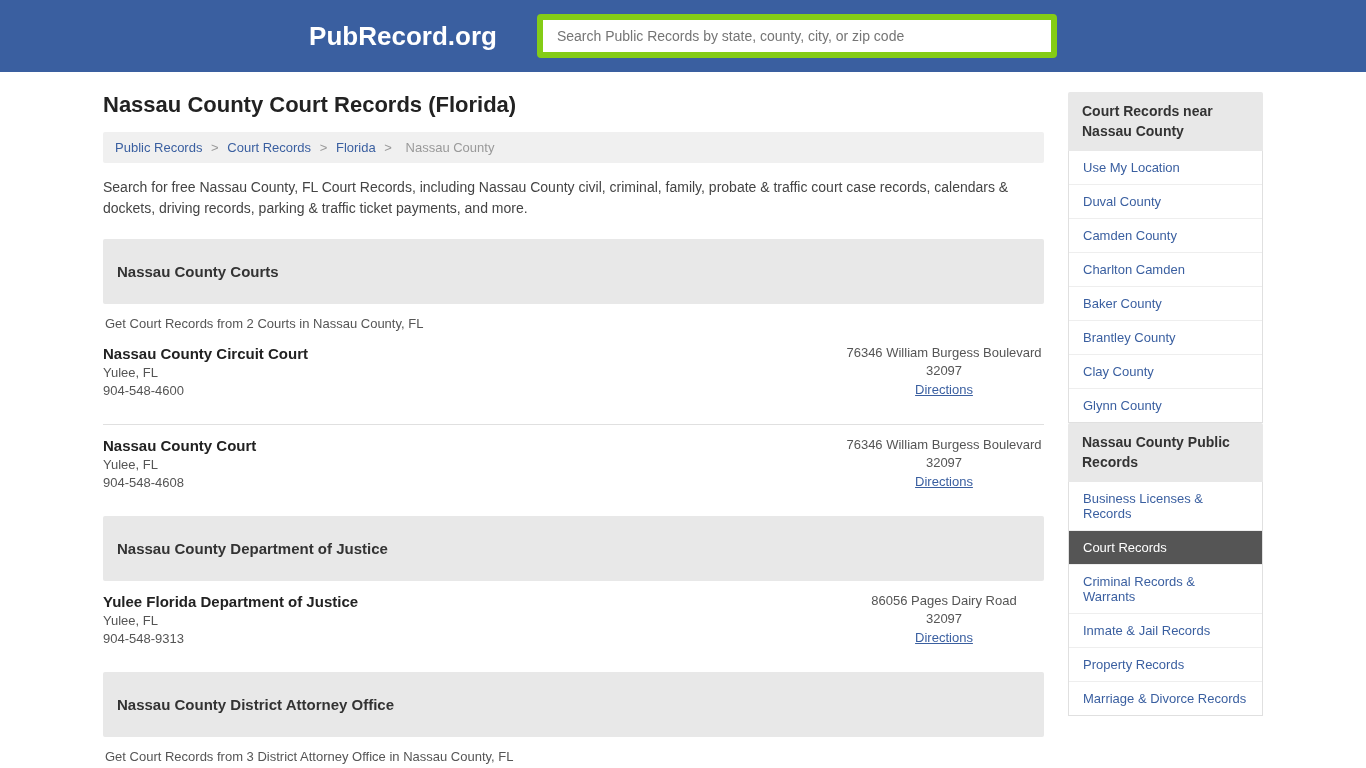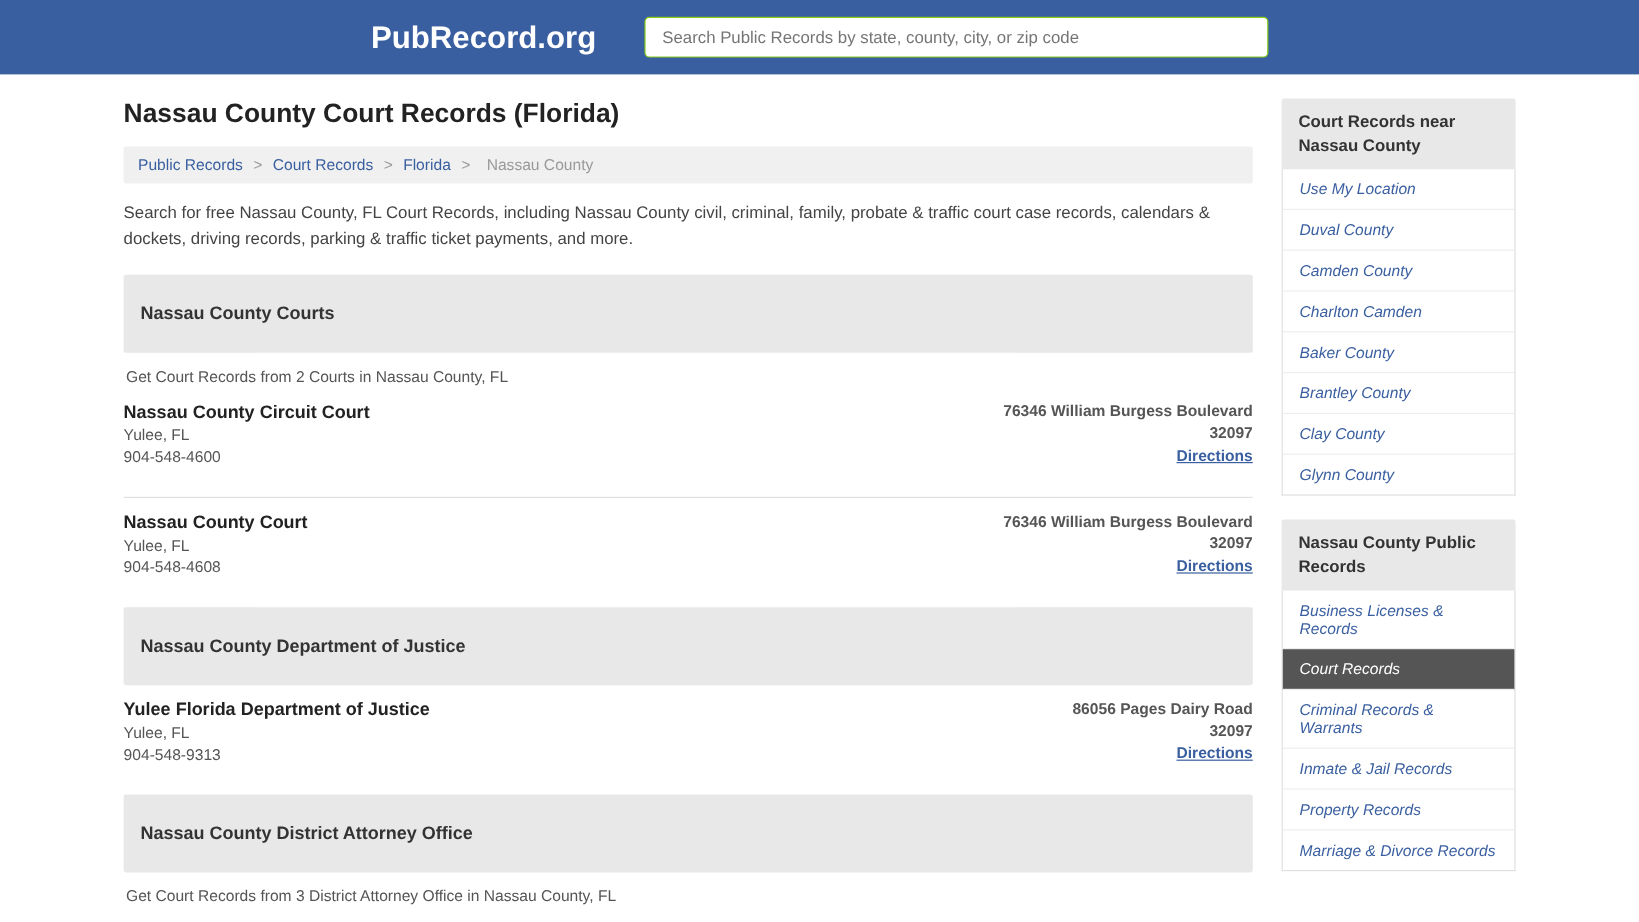--- a/index.html
+++ b/index.html
@@ -16,21 +16,21 @@
     }
     #header .logo {
       color: #fff;
       font-size: 26px;
       font-weight: bold;
       white-space: nowrap;
     }
     #header .search-bar {
       width: 520px;
       padding: 8px 14px;
-      border: 1px solid #84cc16;
+      border: 6px solid #84cc16;
       border-radius: 4px;
       font-size: 14px;
       color: #555;
       outline: none;
     }
 
     
     #main-container {
       max-width: 1200px;
       margin: 0 auto;
@@ -112,23 +112,22 @@
     .court-entry .left .city {
       font-size: 13px;
       color: #555;
       margin-bottom: 3px;
     }
     .court-entry .left .phone {
       font-size: 13px;
       color: #555;
     }
     .court-entry .right {
-      text-align: right;
+      text-align: center;
       min-width: 200px;
-      font-weight: bold;
     }
     .court-entry .right .address-line {
       font-size: 13px;
       color: #555;
       margin-bottom: 3px;
     }
     .court-entry .right .directions-link {
       color: #3a5fa0;
       text-decoration: underline;
       font-size: 13px;
@@ -155,22 +154,20 @@
       font-size: 14px;
       line-height: 1.4;
       margin-bottom: 0;
       border-radius: 2px 2px 0 0;
     }
 
     .sidebar-list {
       list-style: none;
       border: 1px solid #e0e0e0;
       border-top: none;
-      margin-bottom: 20px;
-      font-style: italic;
     }
     .sidebar-list li {
       padding: 9px 14px;
       font-size: 13px;
       border-bottom: 1px solid #eee;
       cursor: pointer;
       color: #3a5fa0;
     }
     .sidebar-list li.active {
       background: #555;

